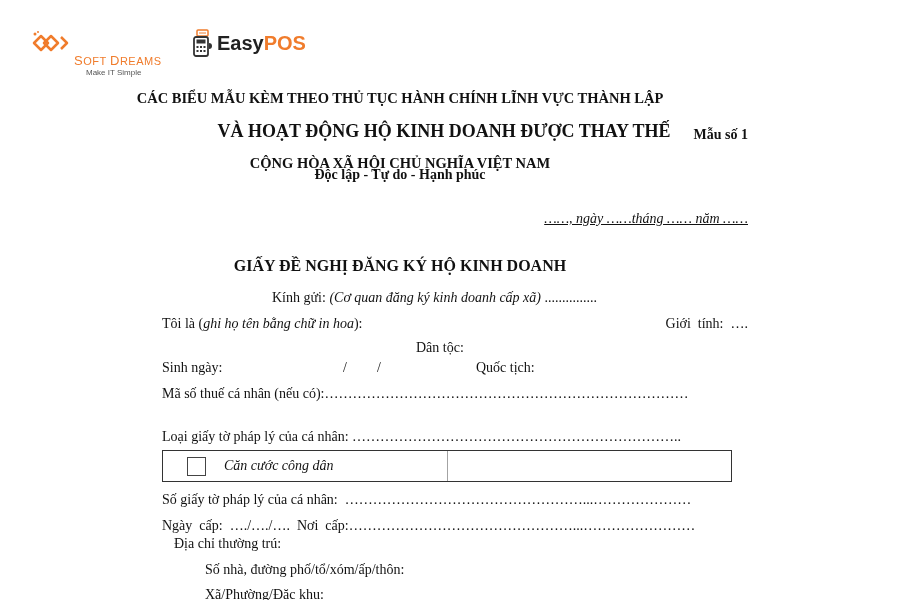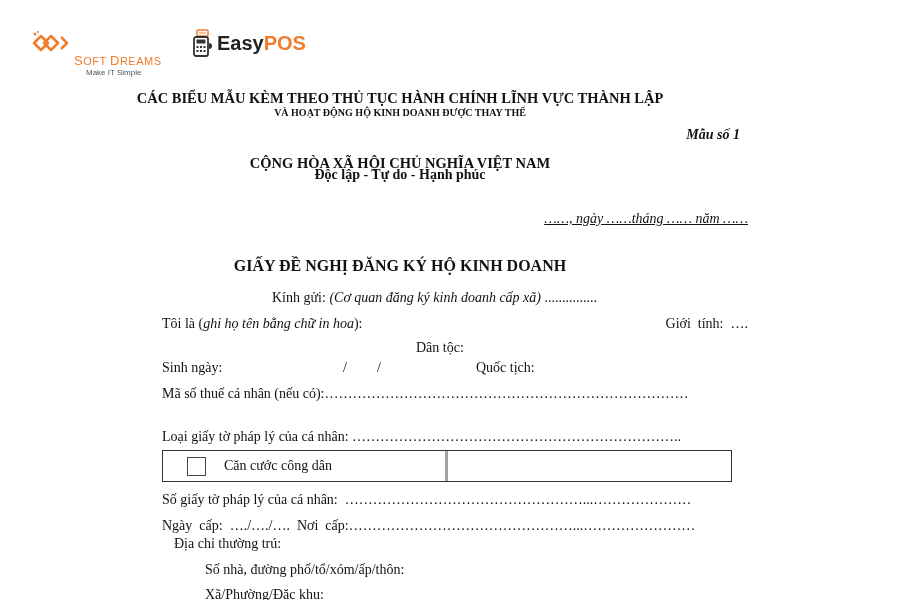--- a/index.html
+++ b/index.html
@@ -19,21 +19,21 @@
     .ep-pos { color: #f07c2c; }
 
     .doc { position: absolute; left: 0; top: 0; width: 900px; }
     .line { position: absolute; font-size: 14px; white-space: nowrap; }
     .center { left: 0; width: 800px; text-align: center; }
     .bold { font-weight: bold; }
     .ital { font-style: italic; }
 
     .legal-table { position: absolute; left: 162px; top: 450px; width: 570px; height: 32px; border: 1px solid #333; display: flex; }
     .legal-cell { flex: 0 0 auto; display: flex; align-items: center; font-size: 14px; }
-    .legal-cell.first { width: 285px; border-right: 3px solid #a3a3a3; padding-left: 24px; }
+    .legal-cell.first { width: 285px; border-right: 1px solid #a3a3a3; padding-left: 24px; font-style: italic; }
     .legal-cell.second { flex: 1; padding-left: 14px; }
     .cbox { width: 19px; height: 19px; border: 1.5px solid #444; margin-right: 18px; background: #fff; }
     .legal-cell.second .cbox { margin-right: 24px; }
   </style>
 </head>
 <body>
 
 <div class="logo-sd">
   <svg class="sd-mark" viewBox="0 0 40 28">
     <g fill="none" stroke="#f07c2c" stroke-width="2.5" stroke-linejoin="round">
@@ -66,22 +66,22 @@
         <rect x="8" y="21" width="2" height="2"></rect>
         <rect x="11.5" y="21" width="2" height="2"></rect>
     </g>
     <path d="M17 14 a3 3 0 0 1 0 6 Z" fill="#333"></path>
   </svg>
   <span class="ep-text"><span class="ep-easy">Easy</span><span class="ep-pos">POS</span></span>
 </div>
 
 <div class="doc">
   <div class="line center bold" style="top:90px; font-size:14.5px;">CÁC BIỂU MẪU KÈM THEO THỦ TỤC HÀNH CHÍNH LĨNH VỰC THÀNH LẬP</div>
-  <div class="line center bold" style="top:107px; font-size:10px;">VÀ HOẠT ĐỘNG HỘ KINH DOANH ĐƯỢC THAY THẾ</div>
-  <div class="line bold" style="top:127px; right:160px;font-style:italic;">Mẫu số 1</div>
+  <div class="line center bold" style="top:121px; font-size:18px;margin-left:44px;">VÀ HOẠT ĐỘNG HỘ KINH DOANH ĐƯỢC THAY THẾ</div>
+  <div class="line bold" style="top:127px; right:152px;">Mẫu số 1</div>
 
   <div class="line center bold" style="top:155px; font-size:14.5px;">CỘNG HÒA XÃ HỘI CHỦ NGHĨA VIỆT NAM</div>
   <div class="line center bold" style="top:167px;">Độc lập - Tự do - Hạnh phúc</div>
 
   <div class="line ital" style="top:211px; right:152px;text-decoration:underline;">……, ngày ……tháng …… năm ……</div>
 
   <div class="line center bold" style="top:257px; font-size:16px;">GIẤY ĐỀ NGHỊ ĐĂNG KÝ HỘ KINH DOANH</div>
 
   <div class="line" style="top:290px; left:272px;">
     <span>Kính gửi: </span><span class="ital">(Cơ quan đăng ký kinh doanh cấp xã)</span><span> ...............</span>

